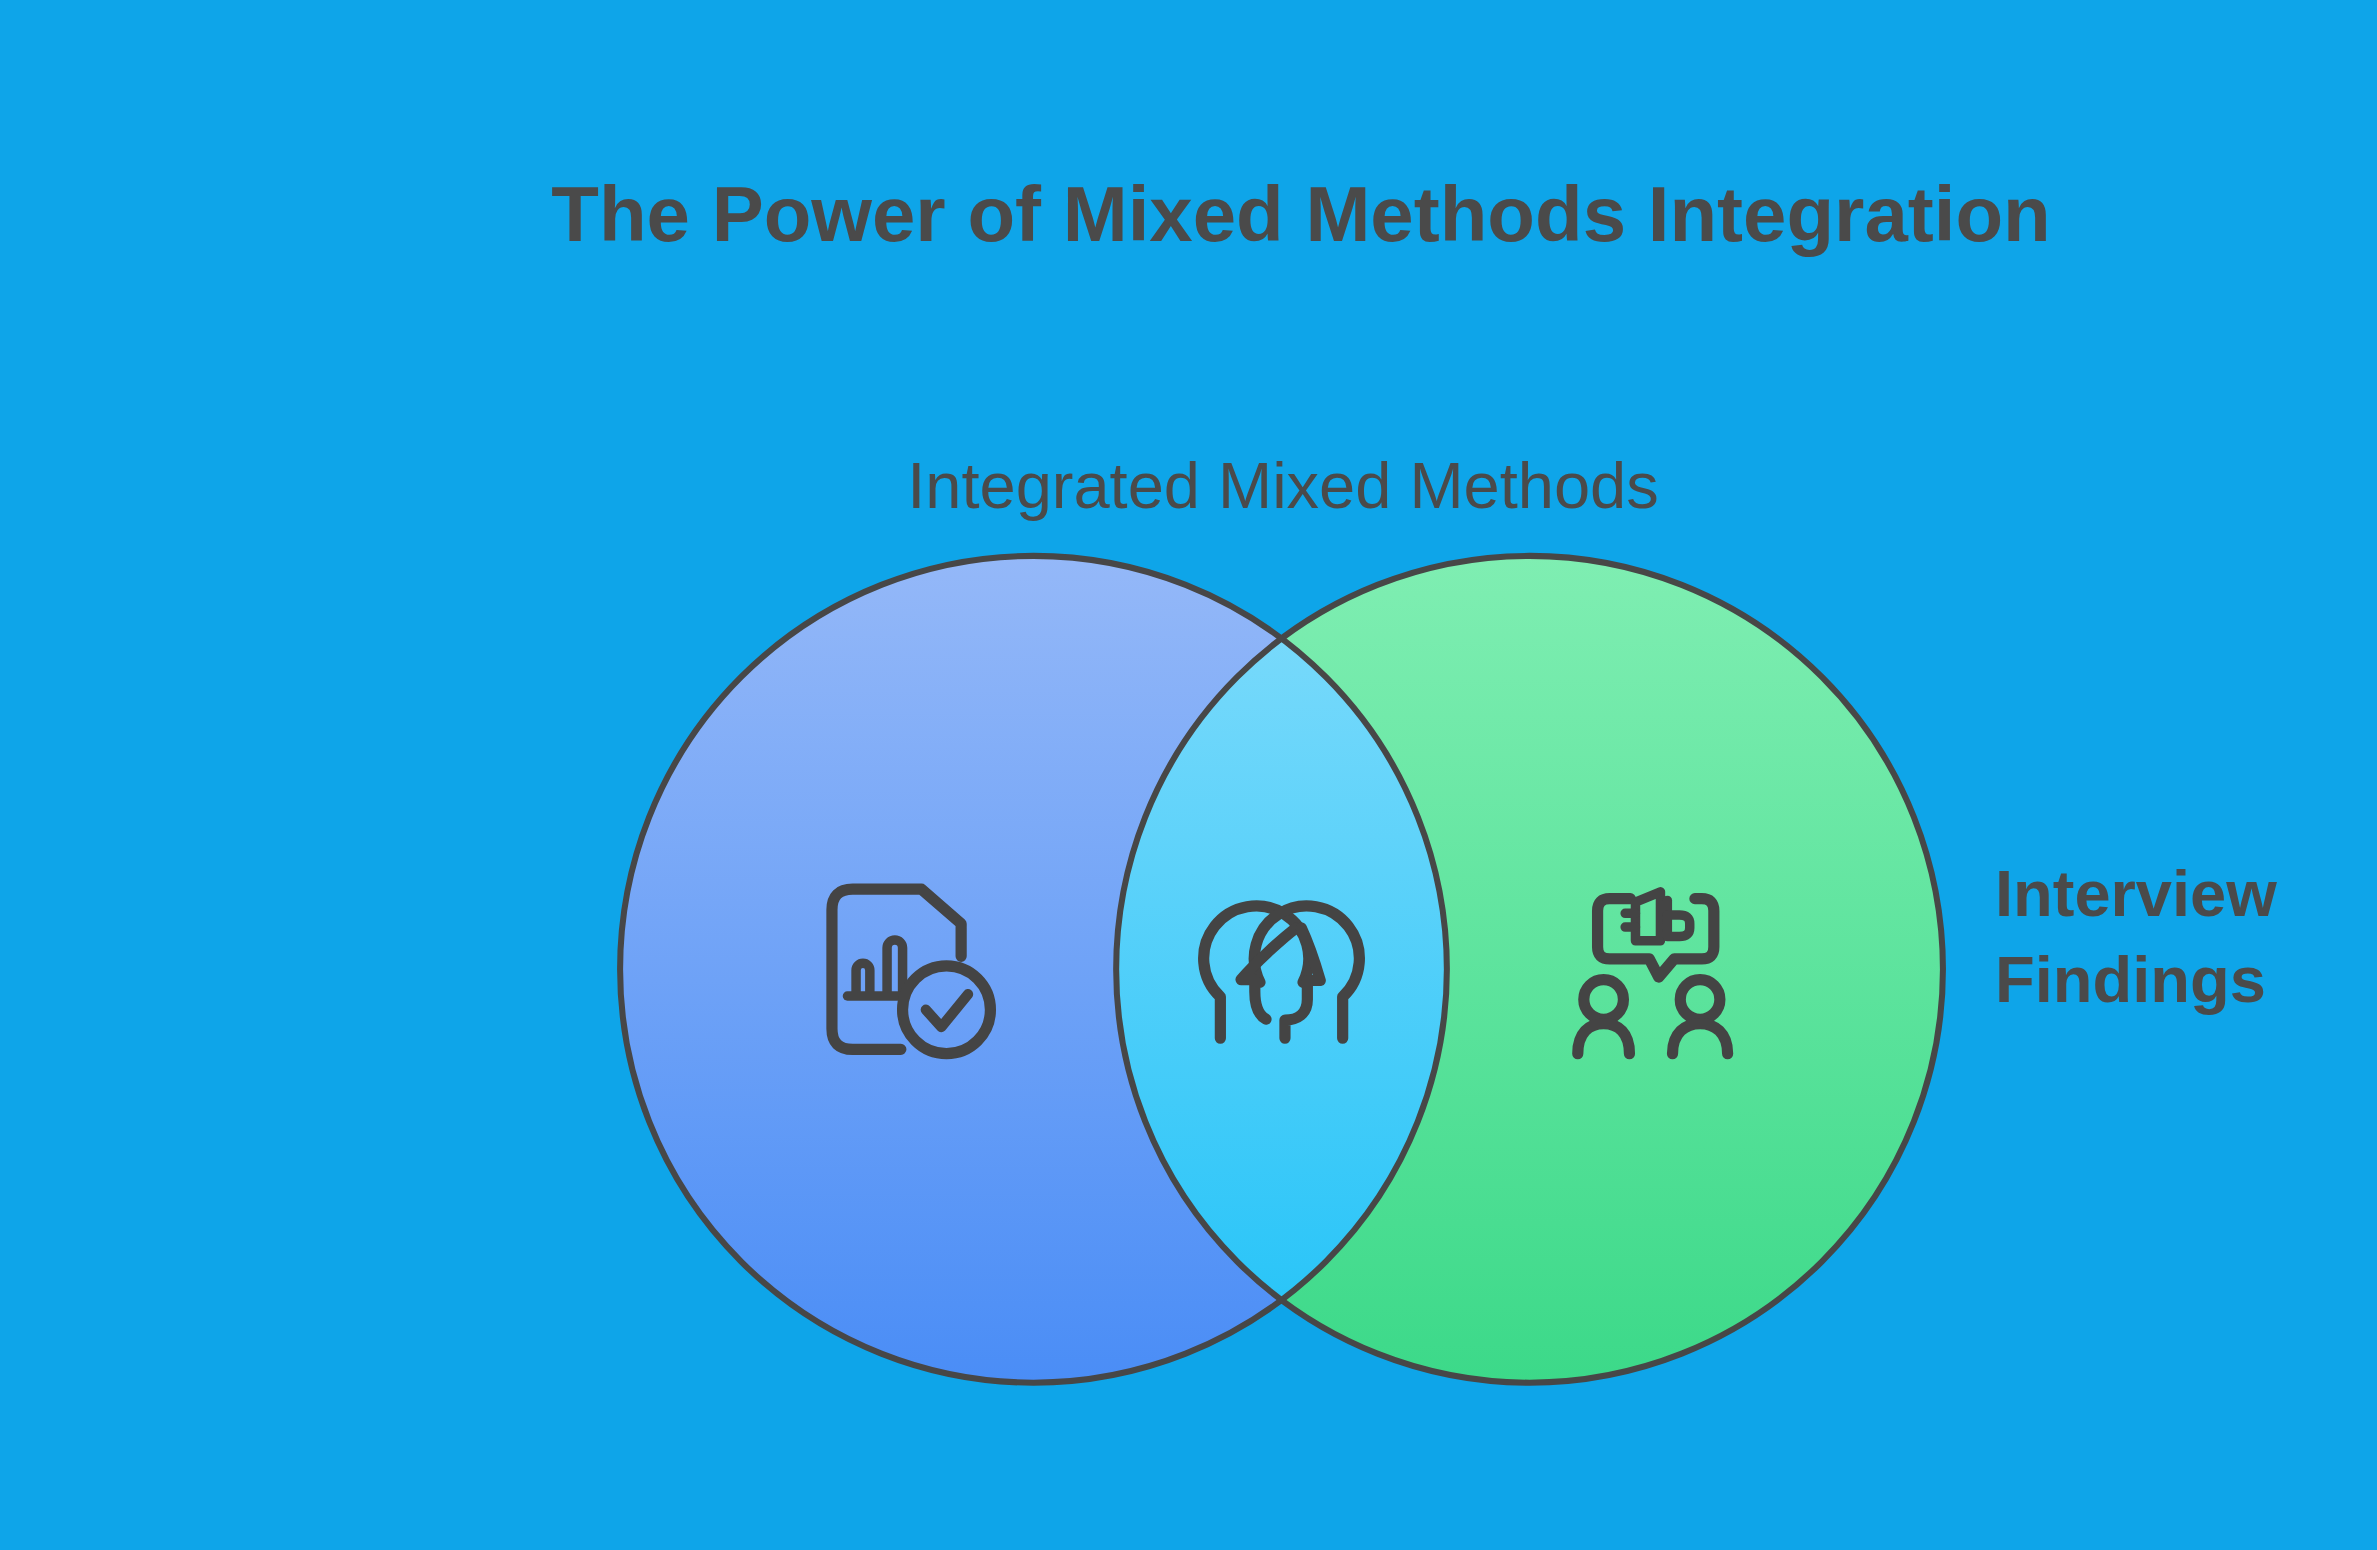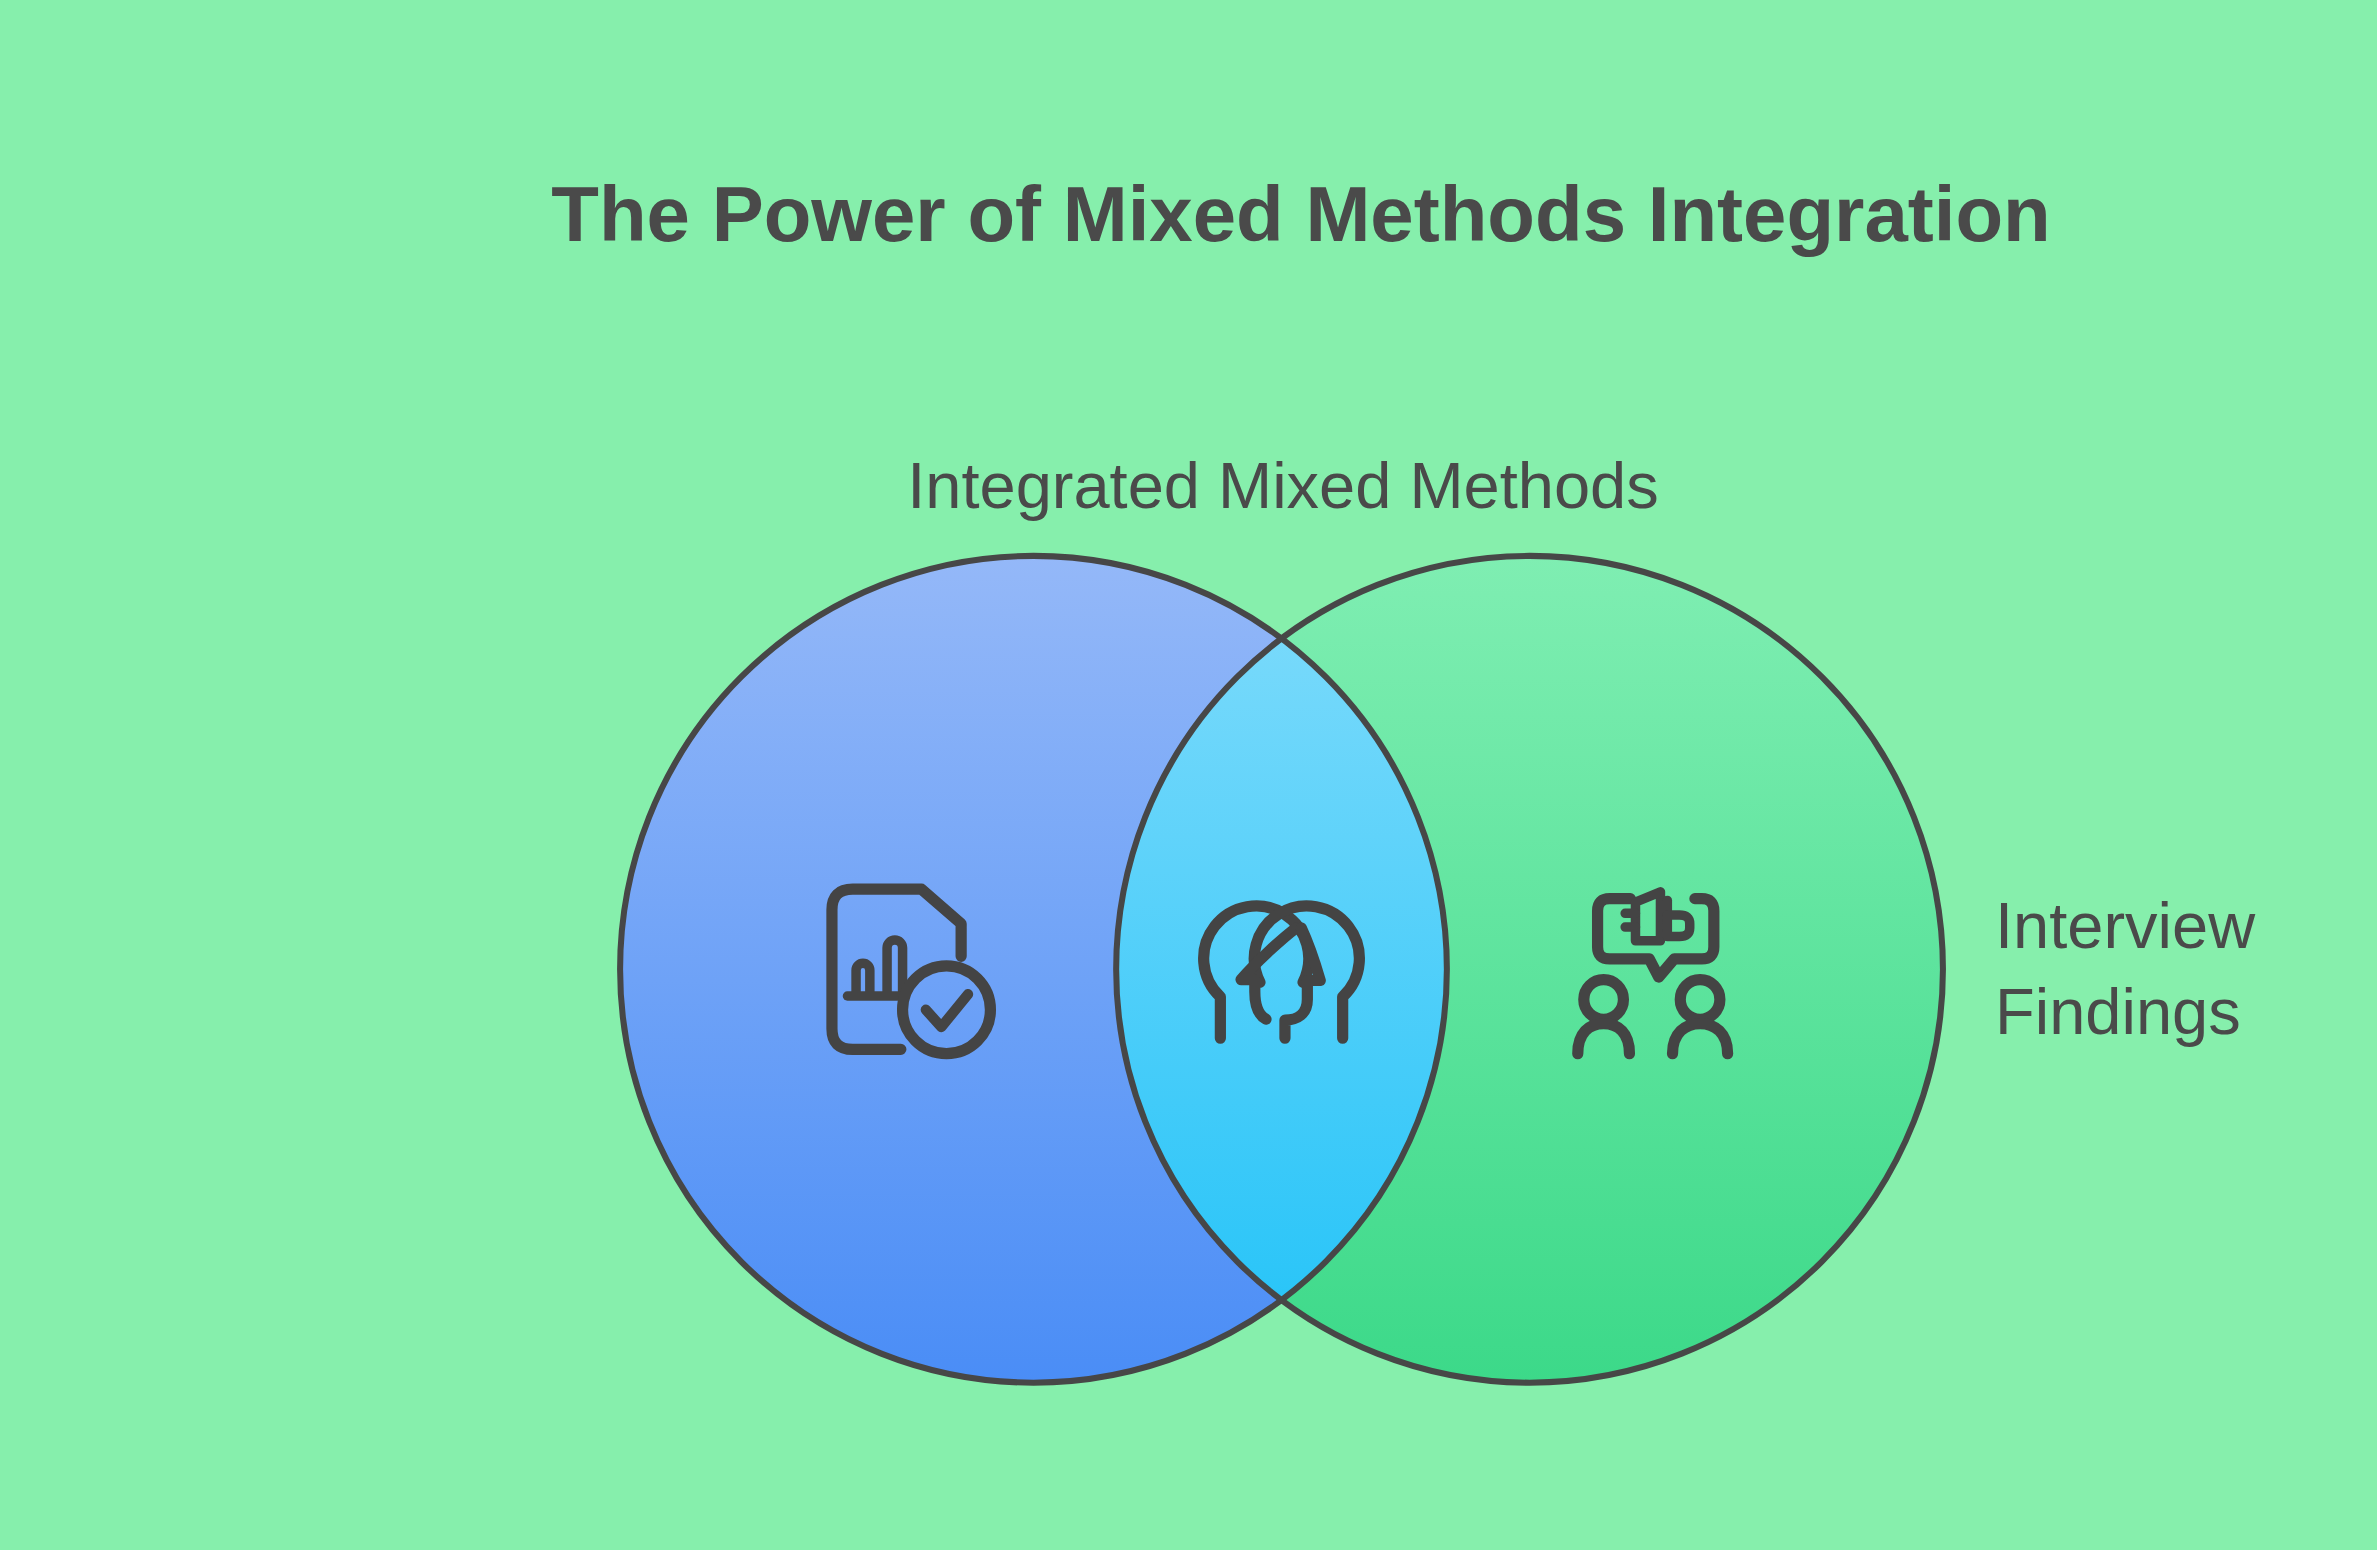--- a/index.html
+++ b/index.html
@@ -1,19 +1,19 @@
 <!DOCTYPE html>
 <html style="font-size:13.8px"><head>
 <meta charset="utf-8">
 <style>
   html,body{margin:0;padding:0;background:#ffffff;}
   .canvas{
     position:relative;
     width:2377px;height:1551px;
-    background:#86efac;
+    background:#0ea5e9;
     font-family:"Liberation Sans", sans-serif;
     overflow:hidden;
   }
   .title{
     position:absolute;
     top:169px;left:1301px;
     transform:translateX(-50%);
     font-size:78px;font-weight:700;
     color:#4a4a4a;white-space:nowrap;
     letter-spacing:0px;
@@ -26,23 +26,23 @@
     color:#4a4a4a;white-space:nowrap;margin-top:16px;
   }
   .left-label{
     position:absolute;
     top:930px;left:76px;
     font-size:65px;font-weight:400;
     color:#4a4a4a;white-space:nowrap;
   }
   .right-label{
     position:absolute;
-    top:883px;left:1995px;
+    top:851px;left:1995px;
     width:362px;
-    font-size:65px;font-weight:400;
+    font-size:65px;font-weight:700;
     color:#4a4a4a;
     line-height:86px;
   }
   svg.venn{position:absolute;top:0;left:0;}
 </style>
 </head>
 <body>
 
 <div class="canvas">
 

